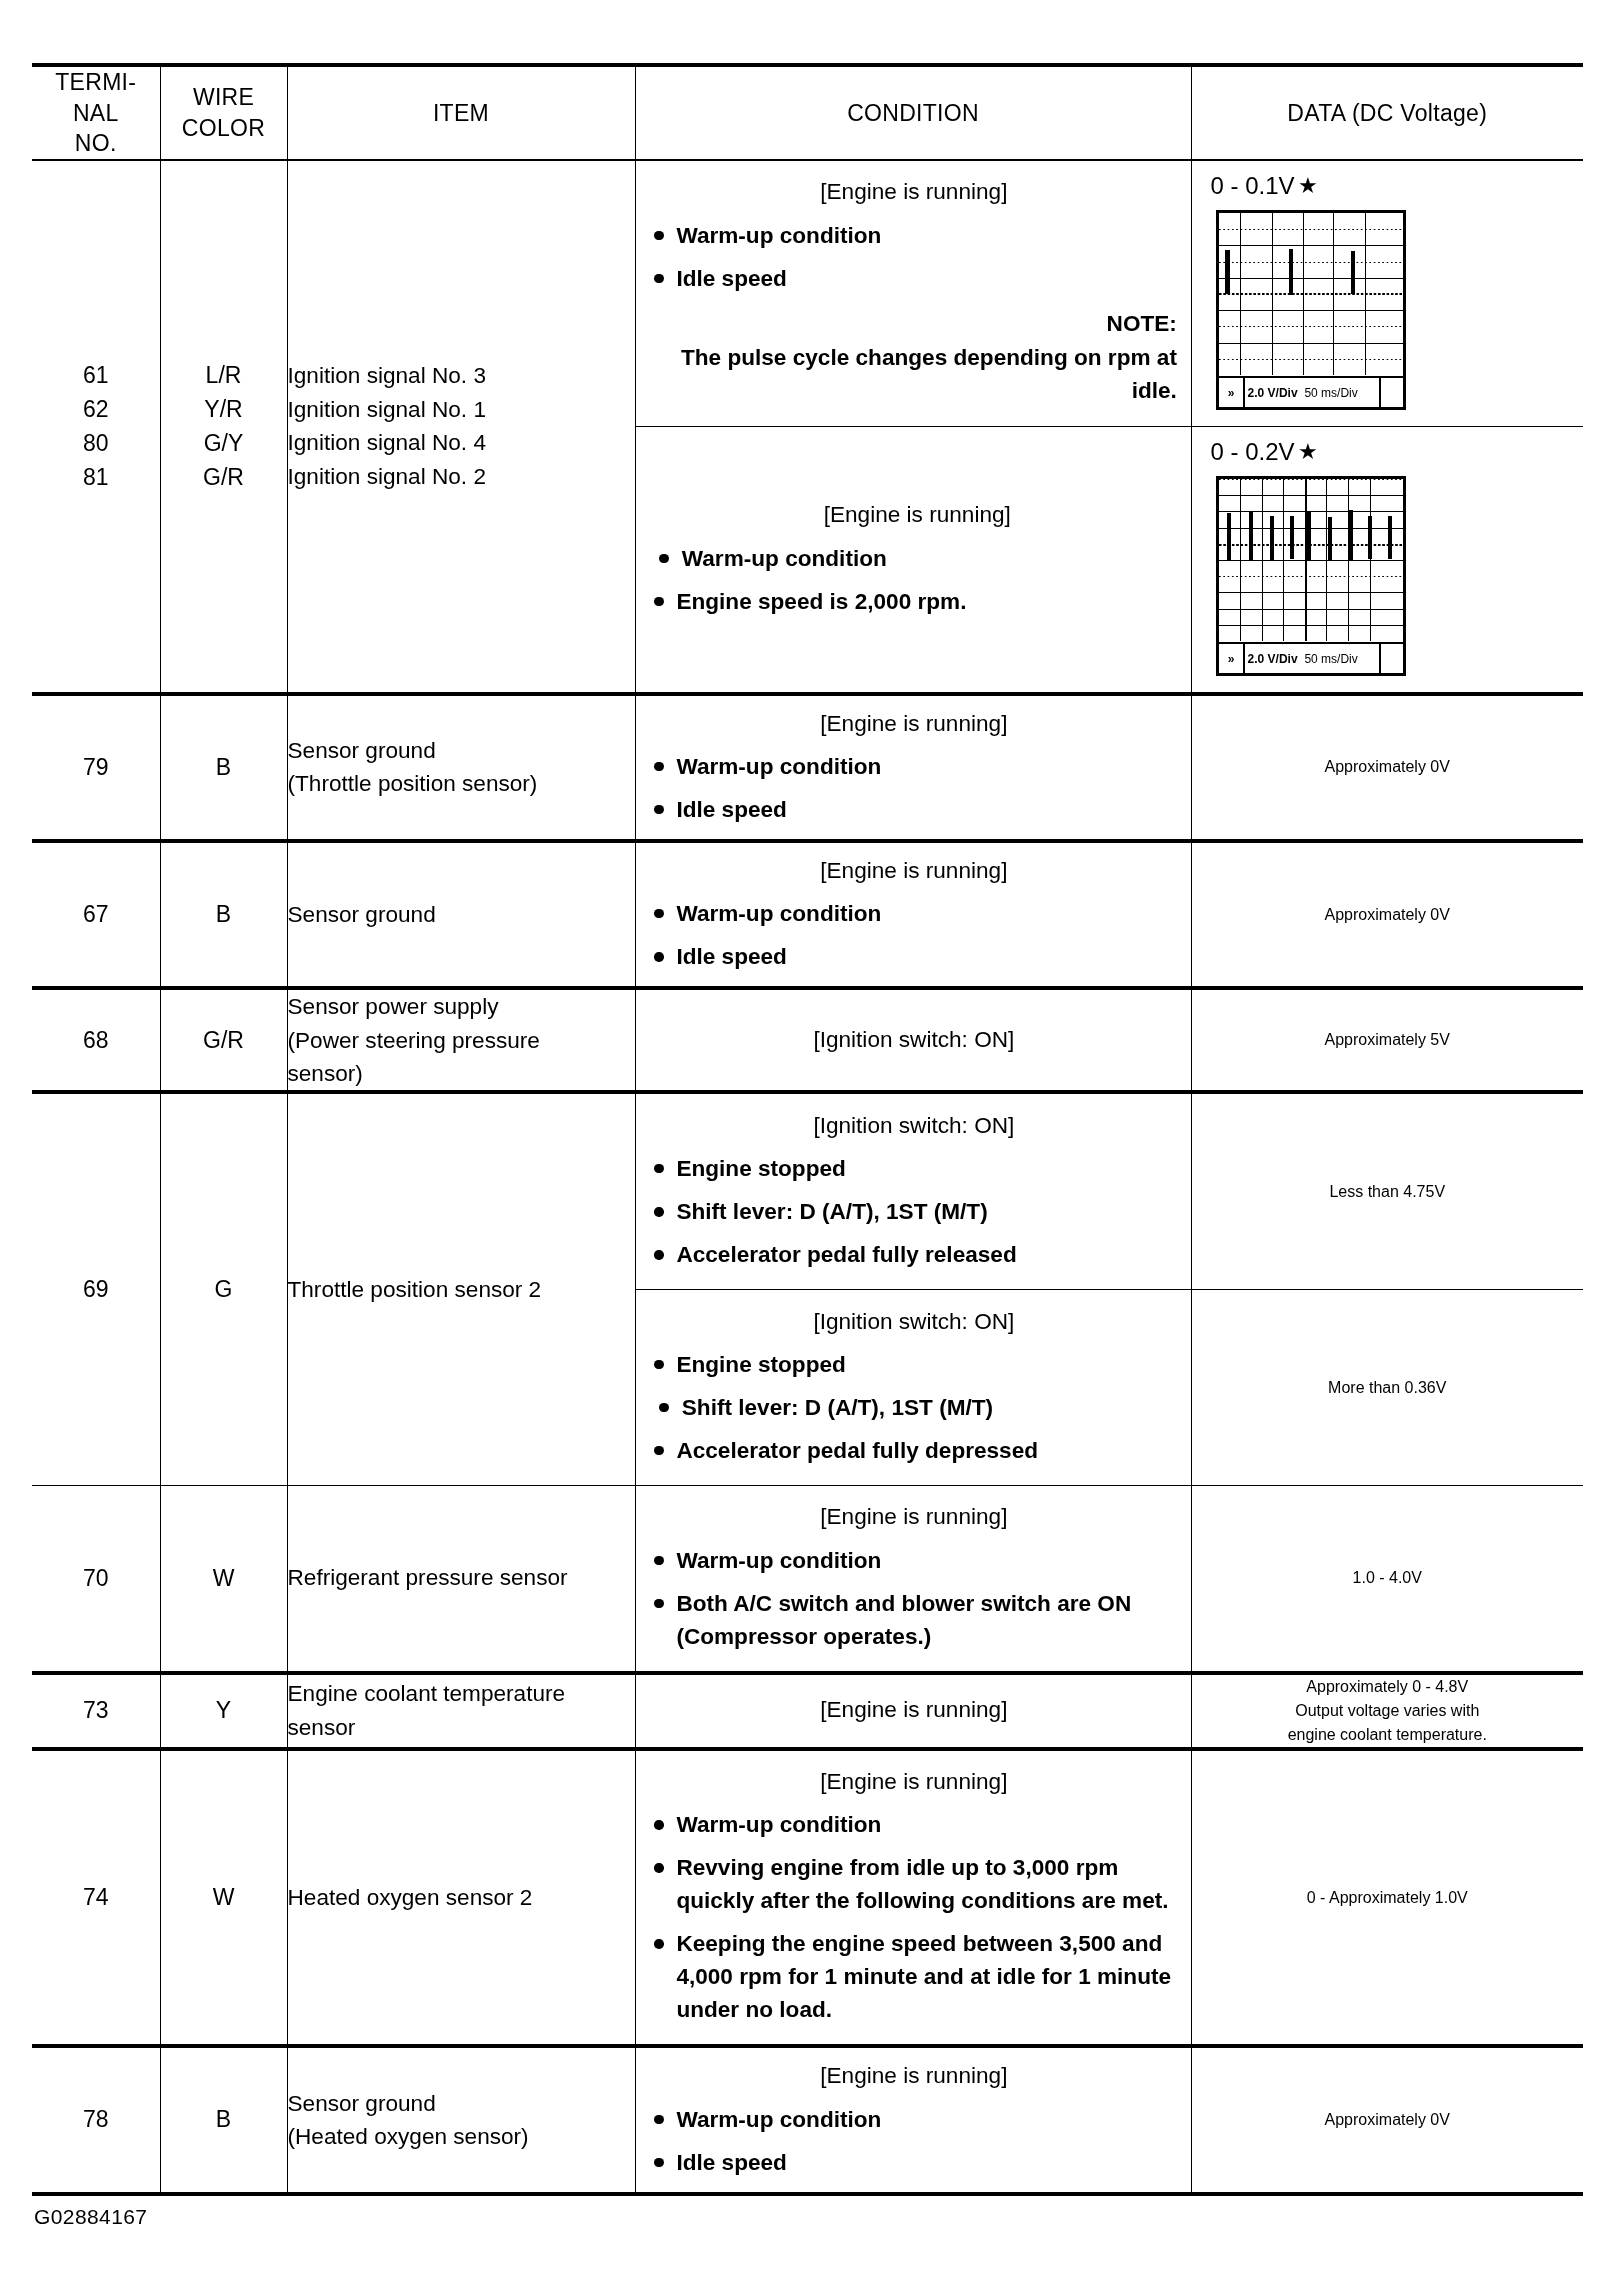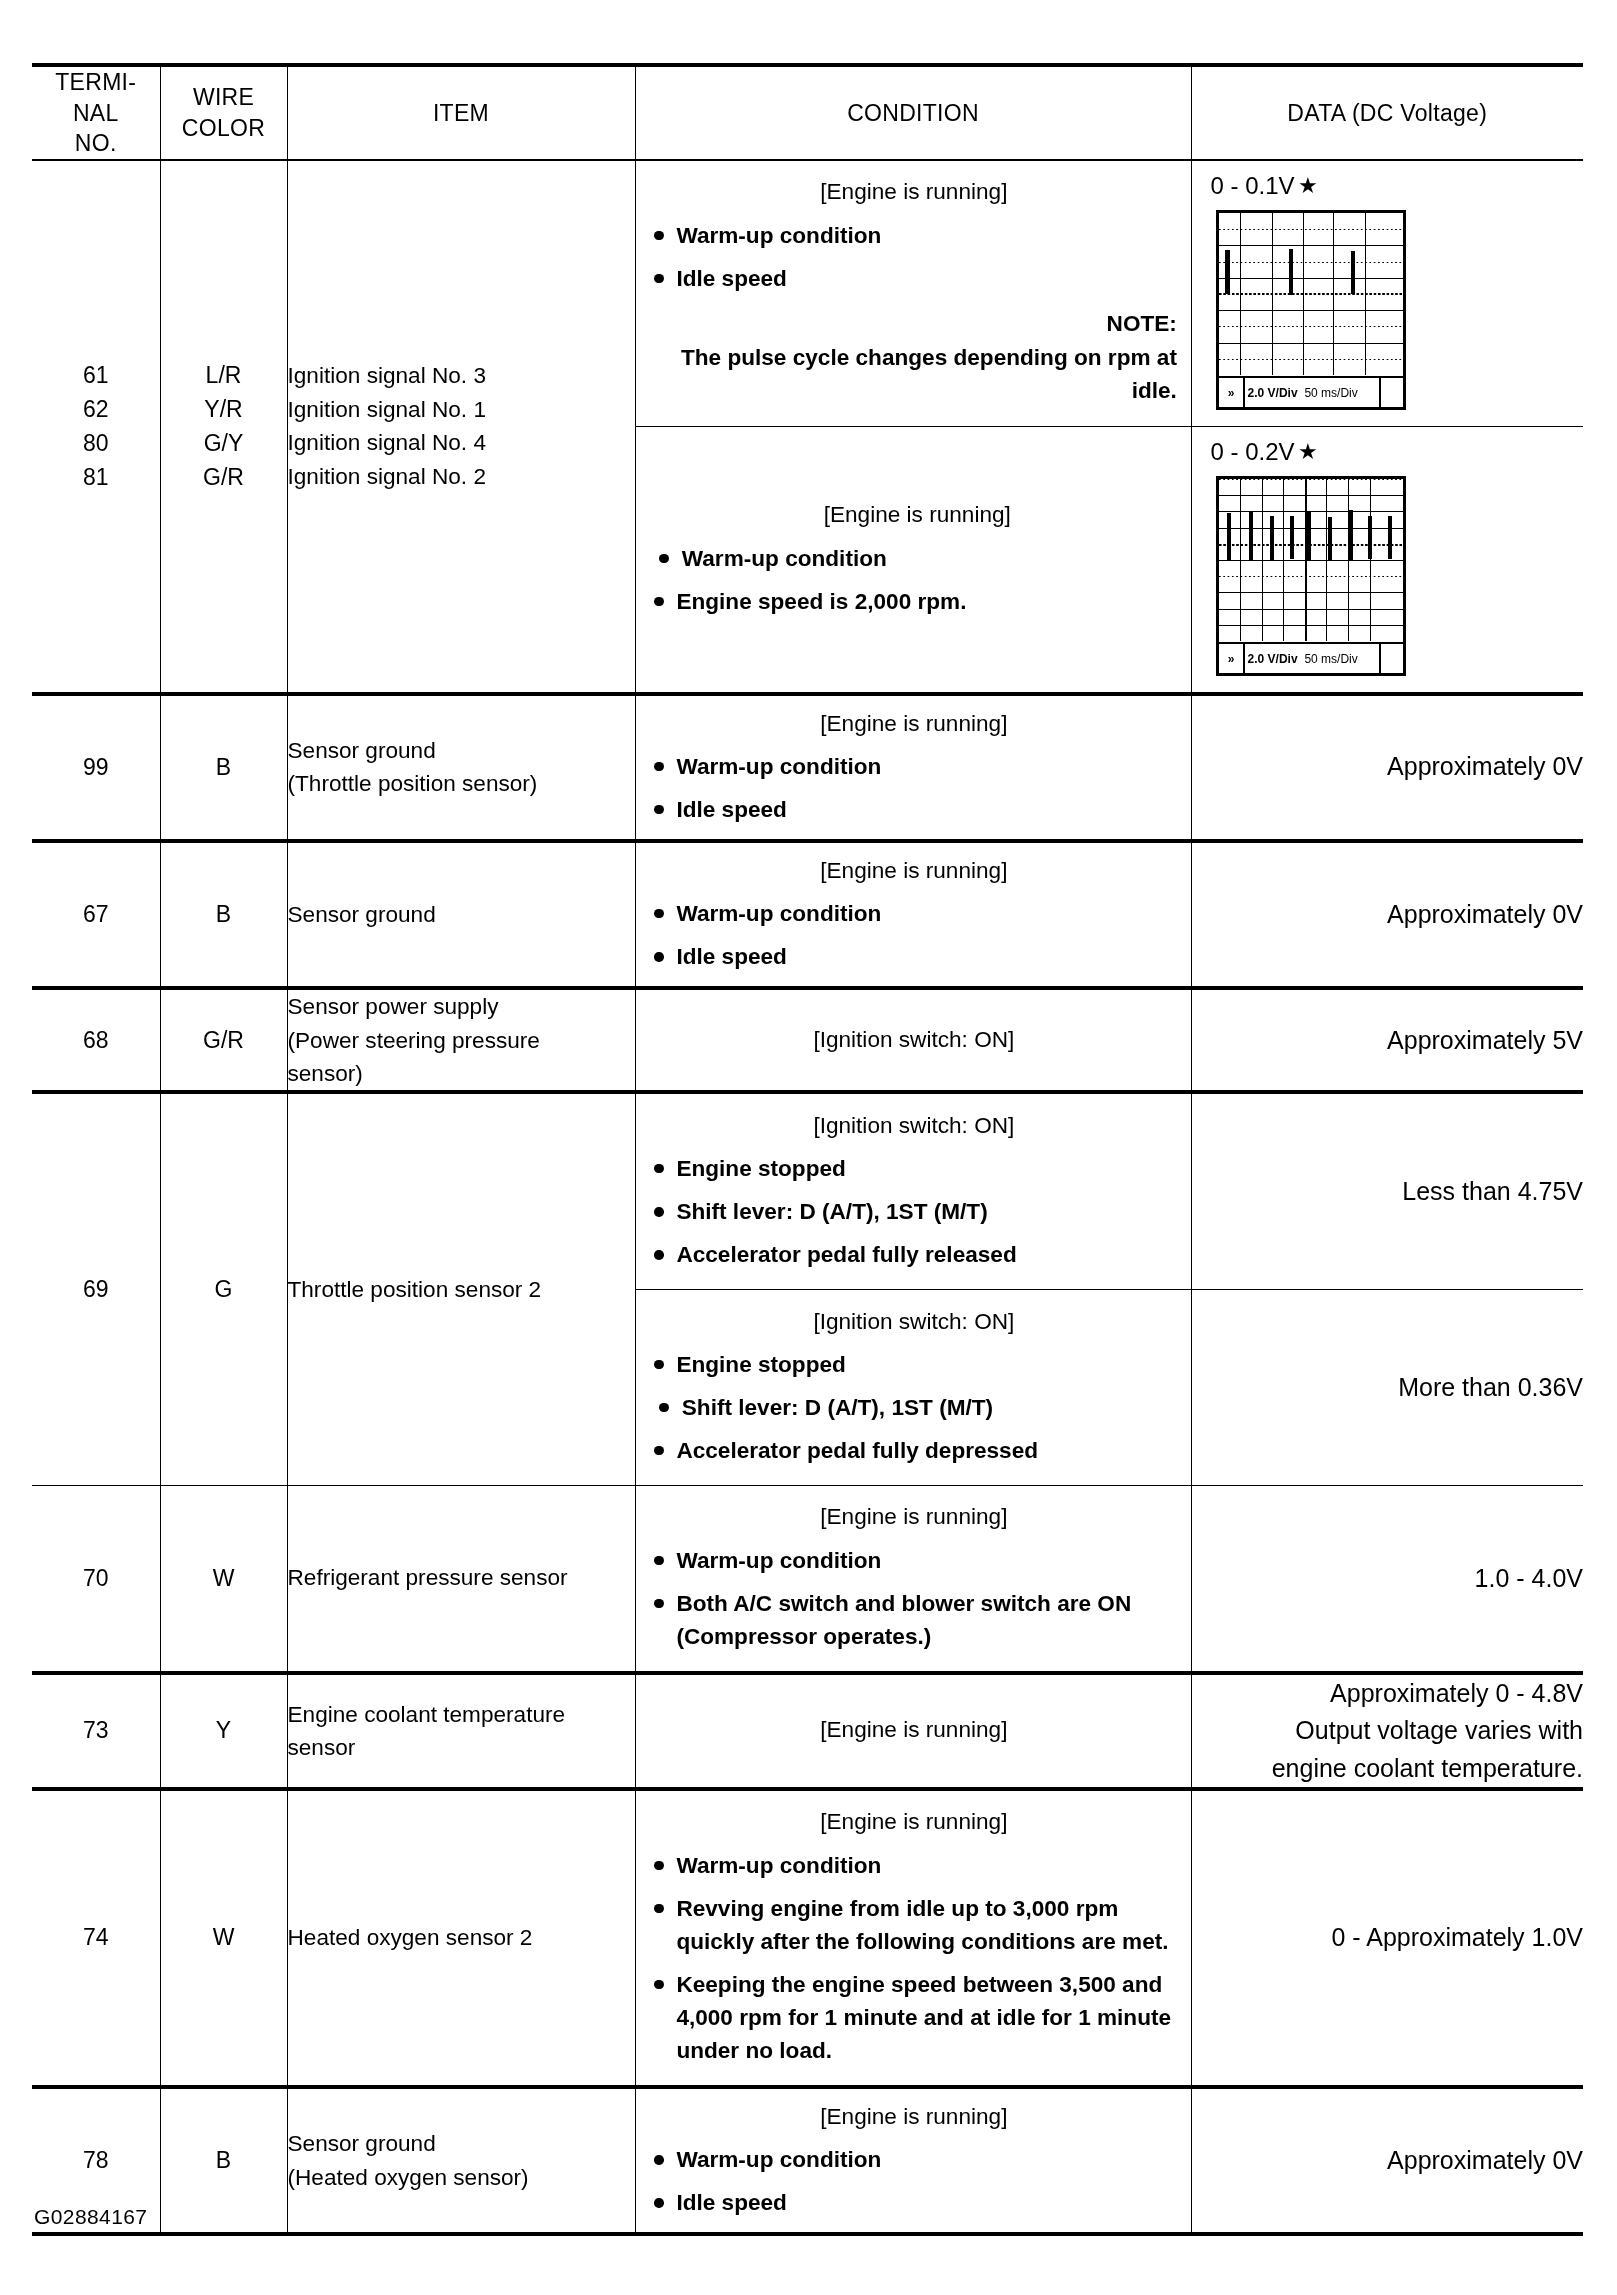--- a/index.html
+++ b/index.html
@@ -68,22 +68,22 @@
     font-size: 23px;
     line-height: 1.45;
   }
   .c-left {
     text-align: left;
     font-size: 22.6px;
     line-height: 1.5;
     padding: 13.6px 12px 13.6px 13.6px;
   }
   .c-data-txt {
-    text-align: right;
-    font-size: 25px;
+    text-align: center;
+    font-size: 16px;
     line-height: 1.5;
     padding: 12px 12px 12px 15.3px;
   }
 
   .termlist, .wirelist, .itemlist {
     margin: 0;
     padding: 0;
     list-style: none;
   }
   .termlist li, .wirelist li, .itemlist li {
@@ -413,21 +413,21 @@
                 <span class="vdiv">2.0 V/Div</span>
                 <span class="tdiv">50 ms/Div</span>
                 <span class="endcell"></span>
               </div>
             </div>
           </div>
         </td>
       </tr>
 
       <tr class="row-sep-thick">
-        <td class="c-center row-sep-thick">99</td>
+        <td class="c-center row-sep-thick">79</td>
         <td class="c-center row-sep-thick">B</td>
         <td class="c-left row-sep-thick">
           <ul class="itemlist">
             <li>Sensor ground</li>
             <li>(Throttle position sensor)</li>
           </ul>
         </td>
         <td class="row-sep-thick">
           <div class="cond tight">
             <p class="hdr">[Engine is running]</p>

